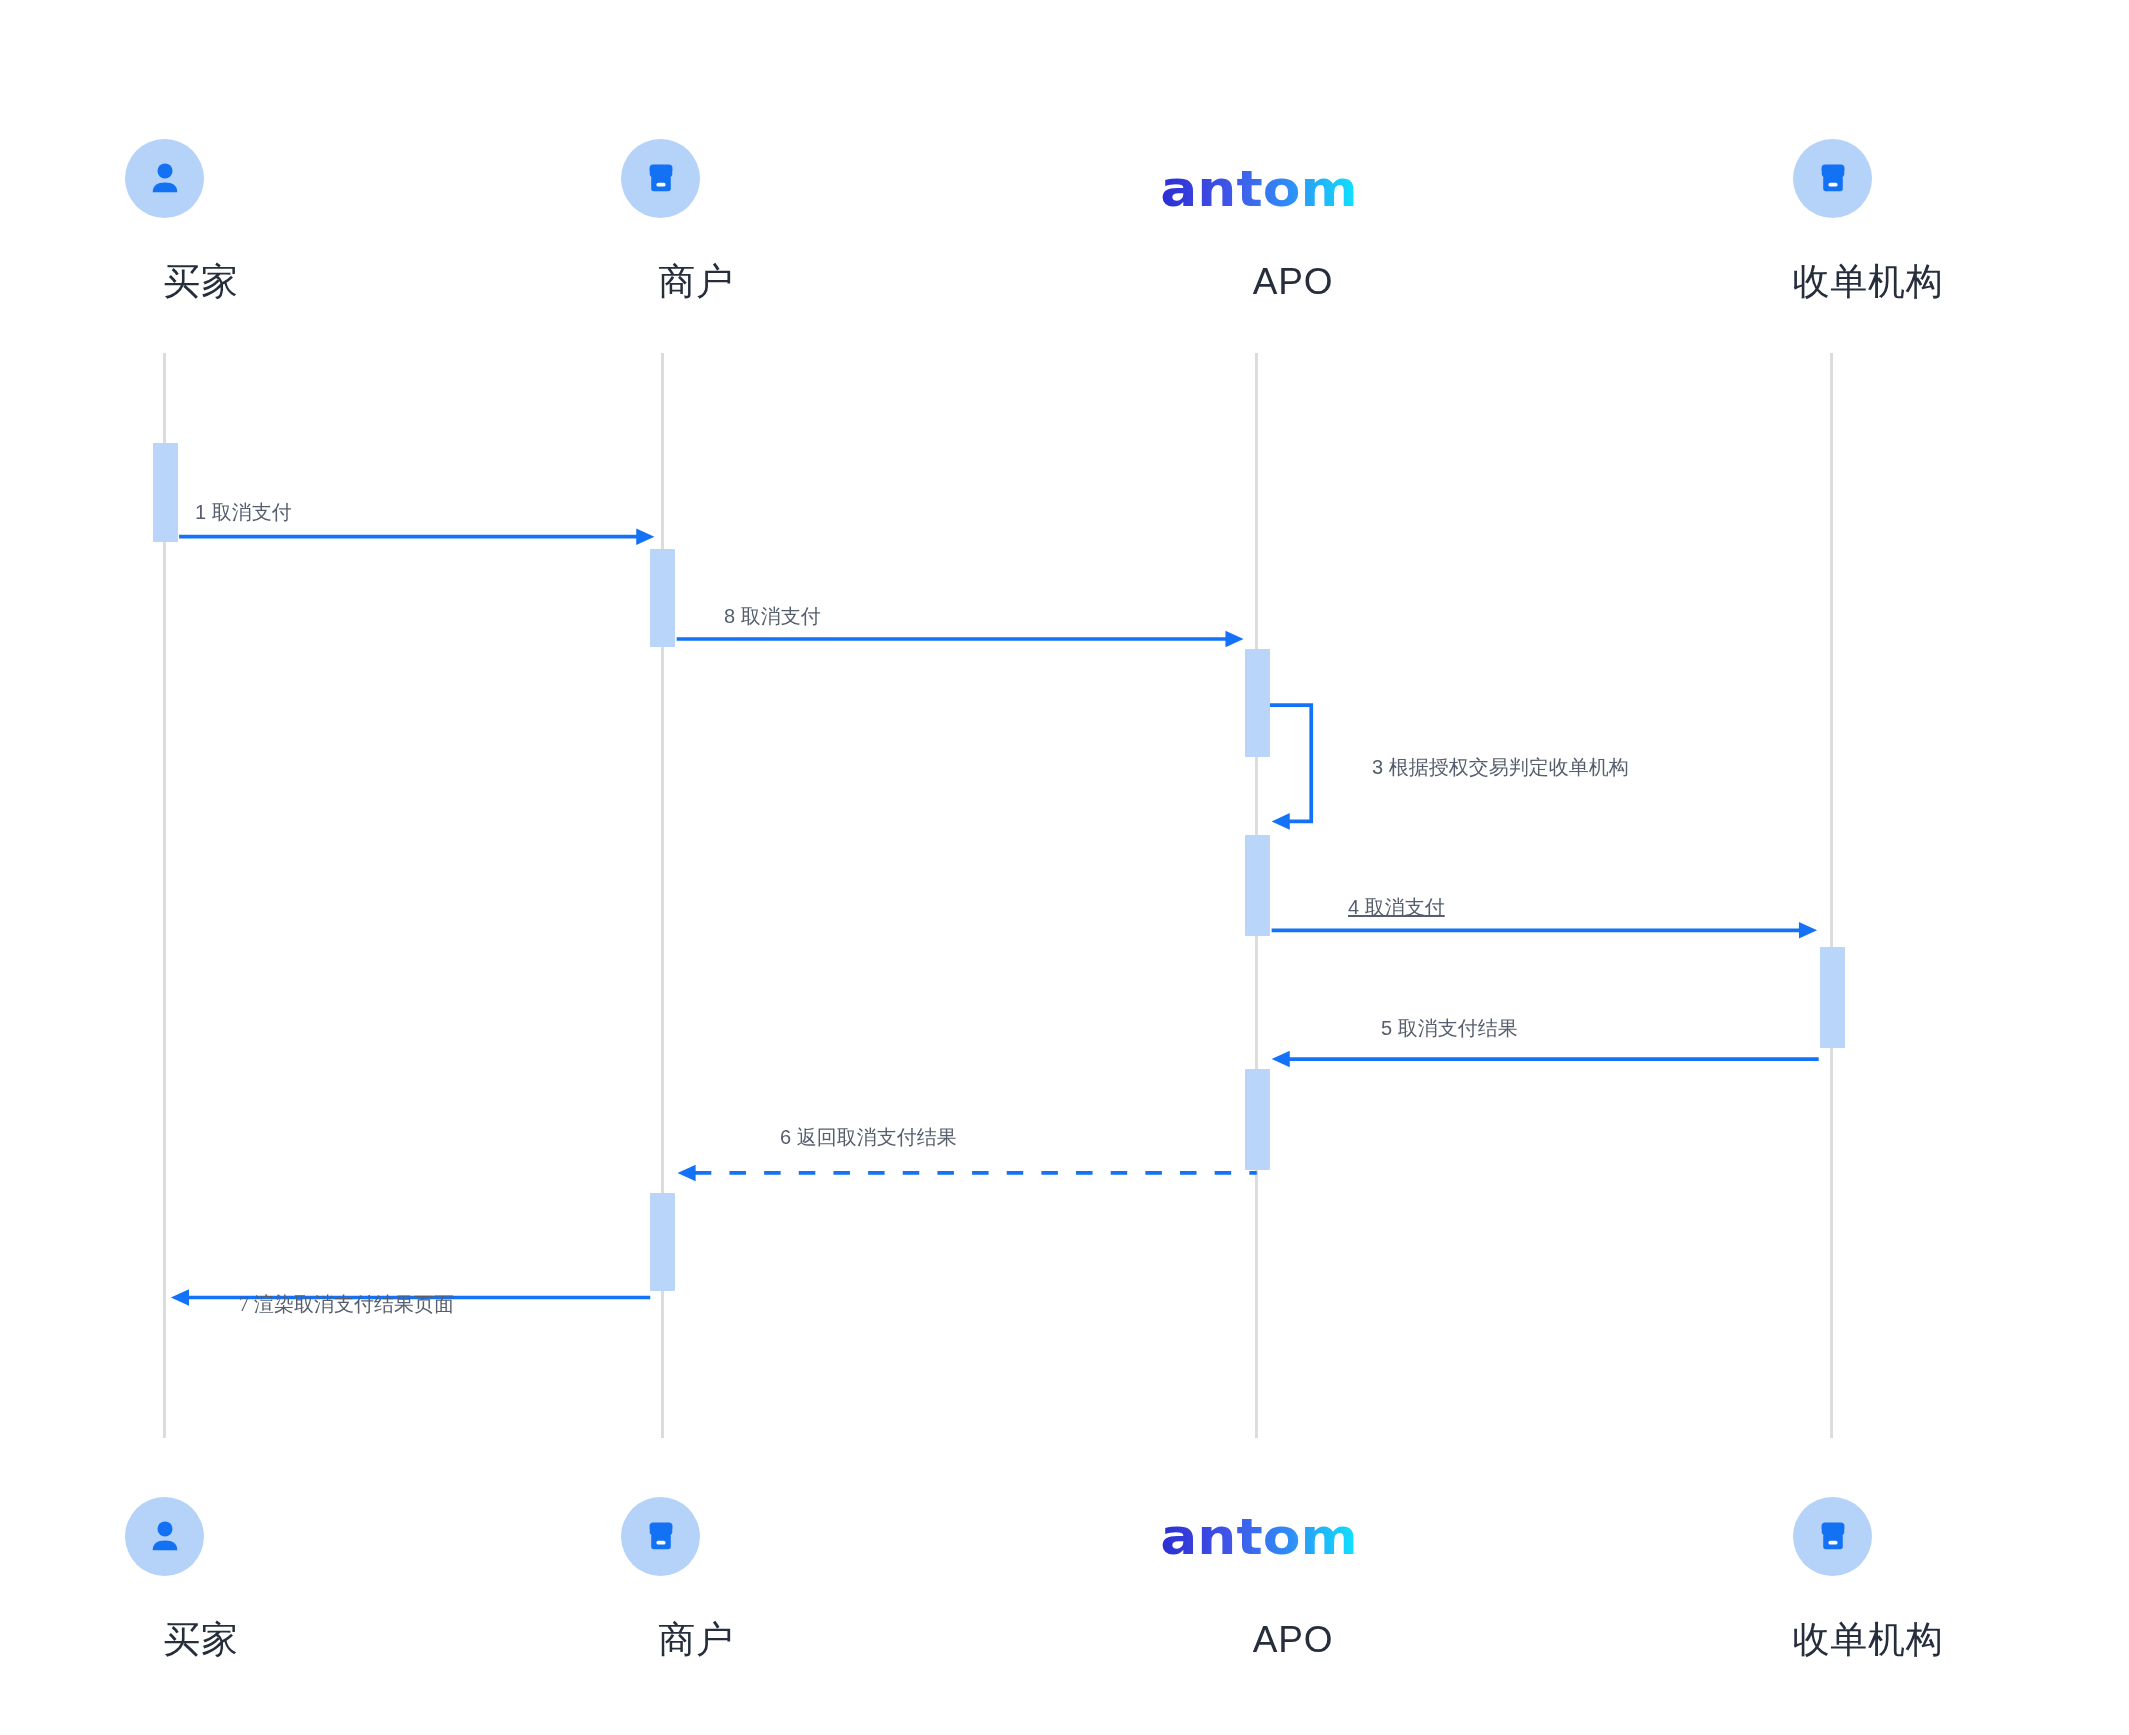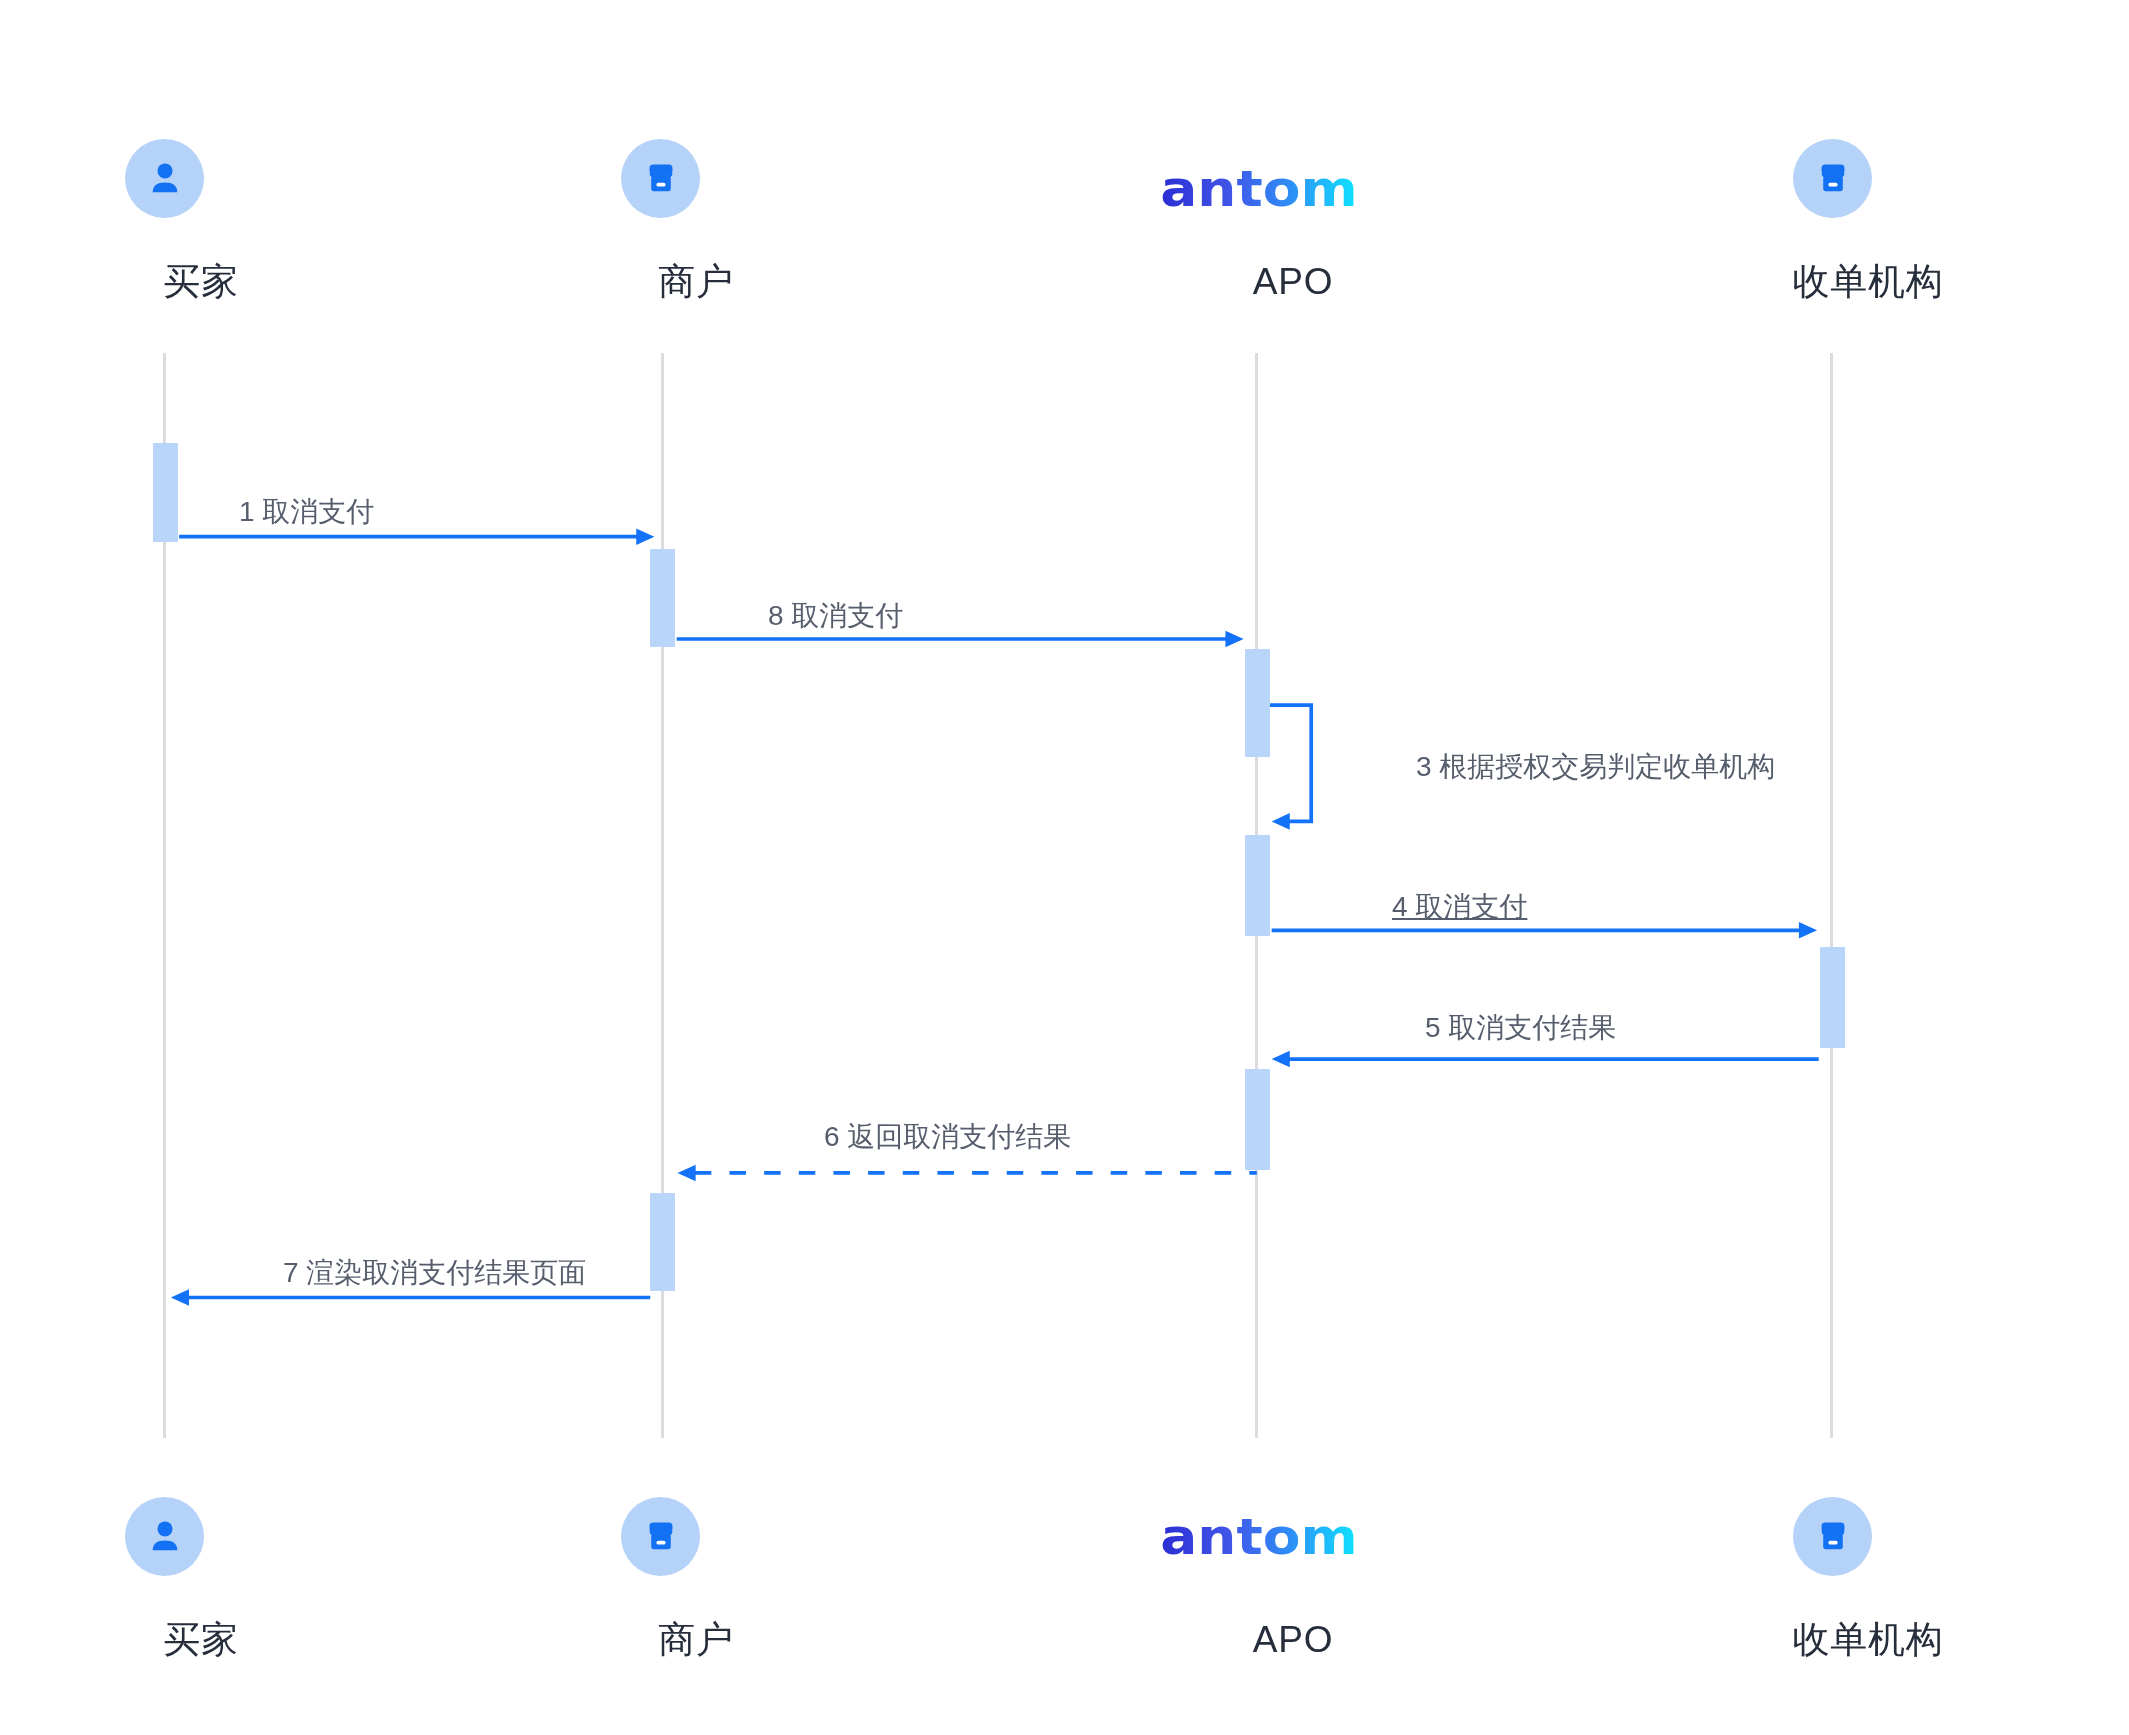--- a/index.html
+++ b/index.html
@@ -37,23 +37,22 @@
     position:absolute;transform:translateX(-50%);
     font-size:37px;line-height:40px;white-space:nowrap;
     color:var(--actor-text,#262e3c);
     letter-spacing:0.8px;
     margin-left:36px;
   }
 
   
   .msg-label{
     position:absolute;
-    font-size:28px;line-height:30px;white-space:nowrap;
+    font-size:20px;line-height:30px;white-space:nowrap;
     color:var(--msg-text,#565e6d);
-    margin-left:44px;
   }
 
   
   svg.arrows{position:absolute;left:0;top:0;pointer-events:none;}
   .msg-line{stroke:var(--arrow,#1372f8);stroke-width:4.5;fill:none;}
   .msg-line.dashed{stroke-dasharray:20 22;}
   .msg-head{fill:var(--arrow,#1372f8);stroke:none;}
 
   .logo-box{position:absolute;width:208px;height:51px;text-align:center;}
   .logo-box svg{width:208px;height:51px;display:block;}
@@ -102,21 +101,21 @@
     <line class="msg-line" x1="228" y1="1572" x2="788" y2="1572"></line>
     <path class="msg-head" d="M207,1572 L229,1562 L229,1582 Z"></path>
   </svg>
 
   <div class="msg-label" style="left:195px;  top:497px;">1 取消支付</div>
   <div class="msg-label" style="left:724px;  top:601px;">8 取消支付</div>
   <div class="msg-label" style="left:1372px; top:752px;">3 根据授权交易判定收单机构</div>
   <div class="msg-label" style="left:1348px; top:892px;text-decoration:underline;">4 取消支付</div>
   <div class="msg-label" style="left:1381px; top:1013px;">5 取消支付结果</div>
   <div class="msg-label" style="left:780px;  top:1122px;">6 返回取消支付结果</div>
-  <div class="msg-label" style="left:239px;  top:1258px;">7 渲染取消支付结果页面</div>
+  <div class="msg-label" style="left:239px;  top:1289px;font-family:Liberation Serif, serif;">7 渲染取消支付结果页面</div>
 
   <div class="icon-circle" style="left:125px;top:139px;">
     <svg viewBox="0 0 48 48">
       <circle class="glyph" cx="24" cy="16.2" r="7.2"></circle>
       <path class="glyph" d="M24 27.3 C16.6 27.3 12.3 30.5 12.3 35.8 L12.3 36.8 L35.7 36.8 L35.7 35.8 C35.7 30.5 31.4 27.3 24 27.3 Z"></path>
     </svg>
   </div>
   <div class="actor-label" style="left:165px;top:262px;">买家</div>
 
   <div class="icon-circle" style="left:621px;top:139px;">

